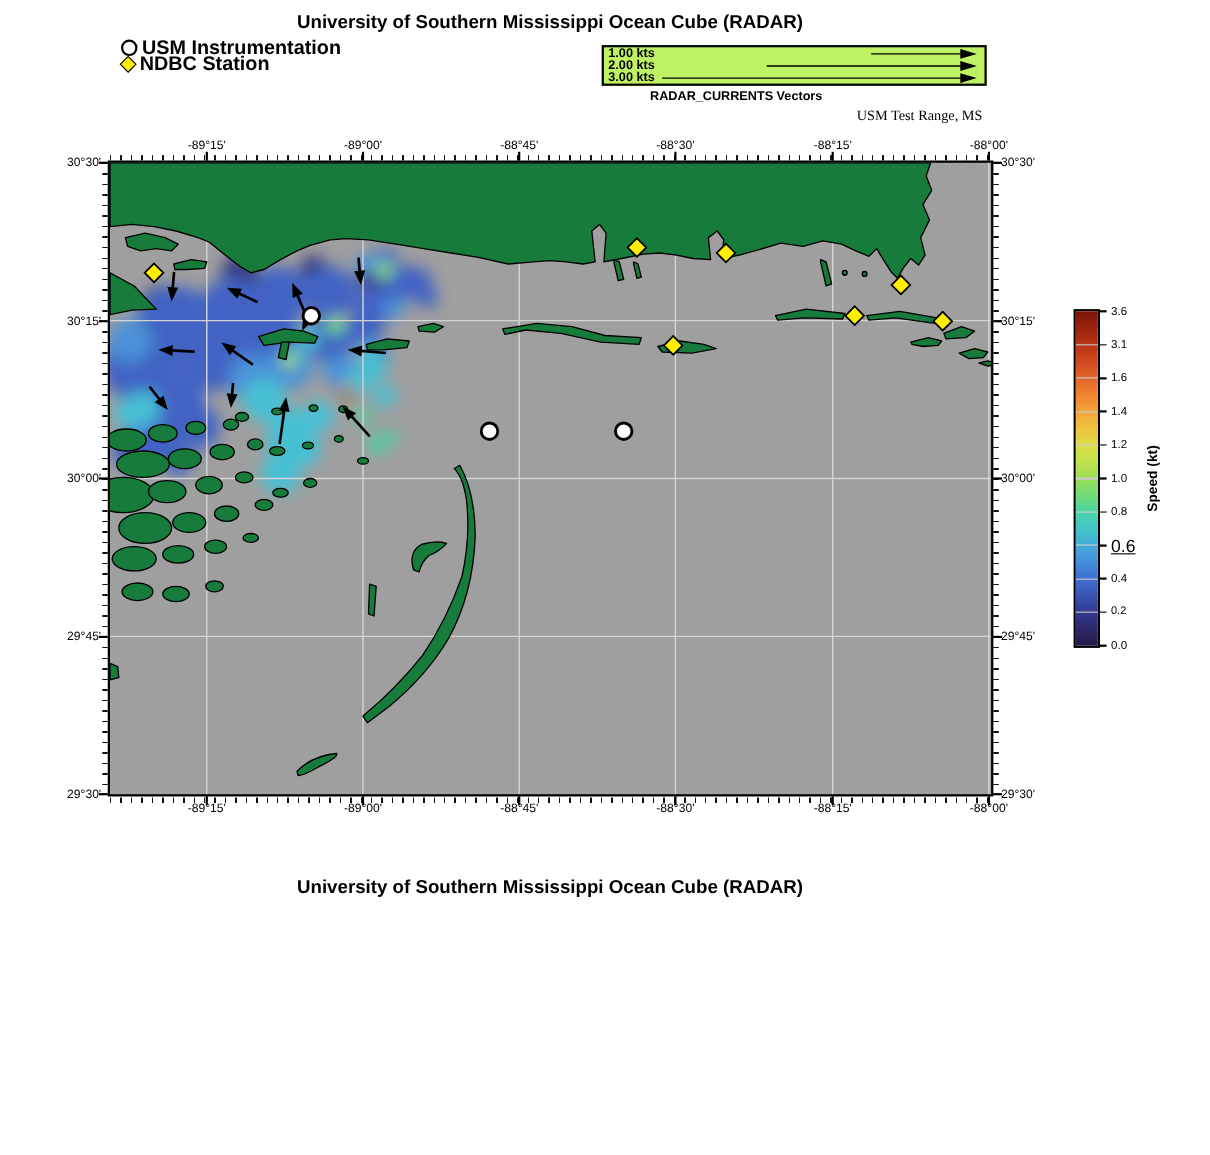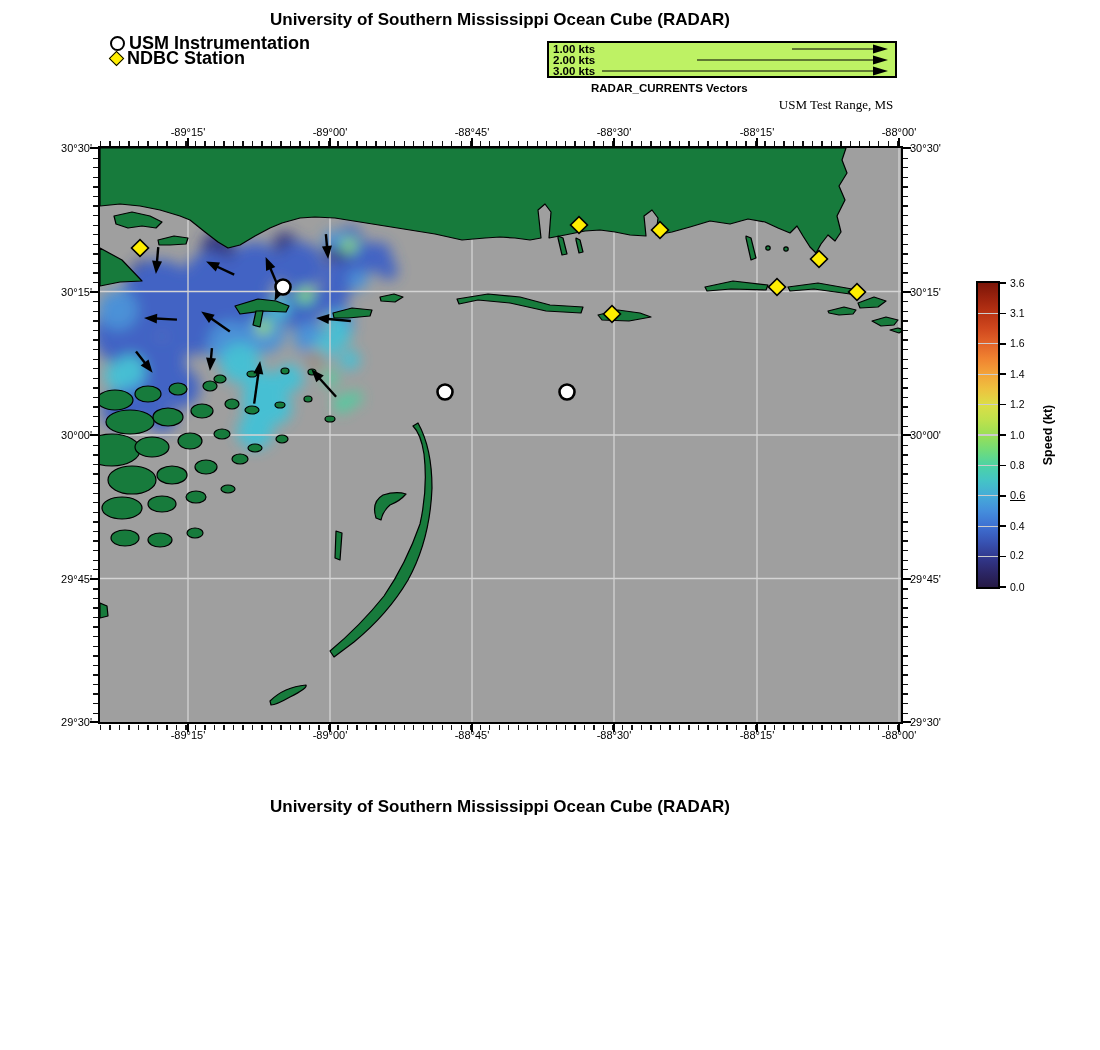--- a/index.html
+++ b/index.html
@@ -368,21 +368,21 @@
       <div style="position: absolute; left: 978px; top: 404px; width: 20px; height: 1.2px; background: rgb(204, 204, 204);"></div>
       <div style="position: absolute; left: 1010px; top: 398.1px; font-size: 10.5px;">1.2</div>
       <div style="position: absolute; left: 1000px; top: 434.25px; width: 6px; height: 1.5px; background: rgb(0, 0, 0);"></div>
       <div style="position: absolute; left: 978px; top: 434.4px; width: 20px; height: 1.2px; background: rgb(204, 204, 204);"></div>
       <div style="position: absolute; left: 1010px; top: 428.5px; font-size: 10.5px;">1.0</div>
       <div style="position: absolute; left: 1000px; top: 464.65px; width: 6px; height: 1.5px; background: rgb(0, 0, 0);"></div>
       <div style="position: absolute; left: 978px; top: 464.8px; width: 20px; height: 1.2px; background: rgb(204, 204, 204);"></div>
       <div style="position: absolute; left: 1010px; top: 458.9px; font-size: 10.5px;">0.8</div>
       <div style="position: absolute; left: 1000px; top: 495.05px; width: 6px; height: 1.5px; background: rgb(0, 0, 0);"></div>
       <div style="position: absolute; left: 978px; top: 495.2px; width: 20px; height: 1.2px; background: rgb(204, 204, 204);"></div>
-      <div style="position: absolute; left: 1010px; top: 489.3px; font-size: 11px; text-decoration: underline;">0.6</div>
+      <div style="position: absolute; left: 1010px; top: 489.3px; font-size: 16px; text-decoration: underline;">0.6</div>
       <div style="position: absolute; left: 1000px; top: 525.45px; width: 6px; height: 1.5px; background: rgb(0, 0, 0);"></div>
       <div style="position: absolute; left: 978px; top: 525.6px; width: 20px; height: 1.2px; background: rgb(204, 204, 204);"></div>
       <div style="position: absolute; left: 1010px; top: 519.7px; font-size: 10.5px;">0.4</div>
       <div style="position: absolute; left: 1000px; top: 555.85px; width: 6px; height: 1.5px; background: rgb(0, 0, 0);"></div>
       <div style="position: absolute; left: 978px; top: 556px; width: 20px; height: 1.2px; background: rgb(204, 204, 204);"></div>
       <div style="position: absolute; left: 1010px; top: 550.1px; font-size: 10px;">0.2</div>
       <div style="position: absolute; left: 1000px; top: 586.25px; width: 6px; height: 1.5px; background: rgb(0, 0, 0);"></div>
       <div style="position: absolute; left: 1010px; top: 580.5px; font-size: 10.5px;">0.0</div>
     </div>
   <div class="cb-title">Speed (kt)</div>

